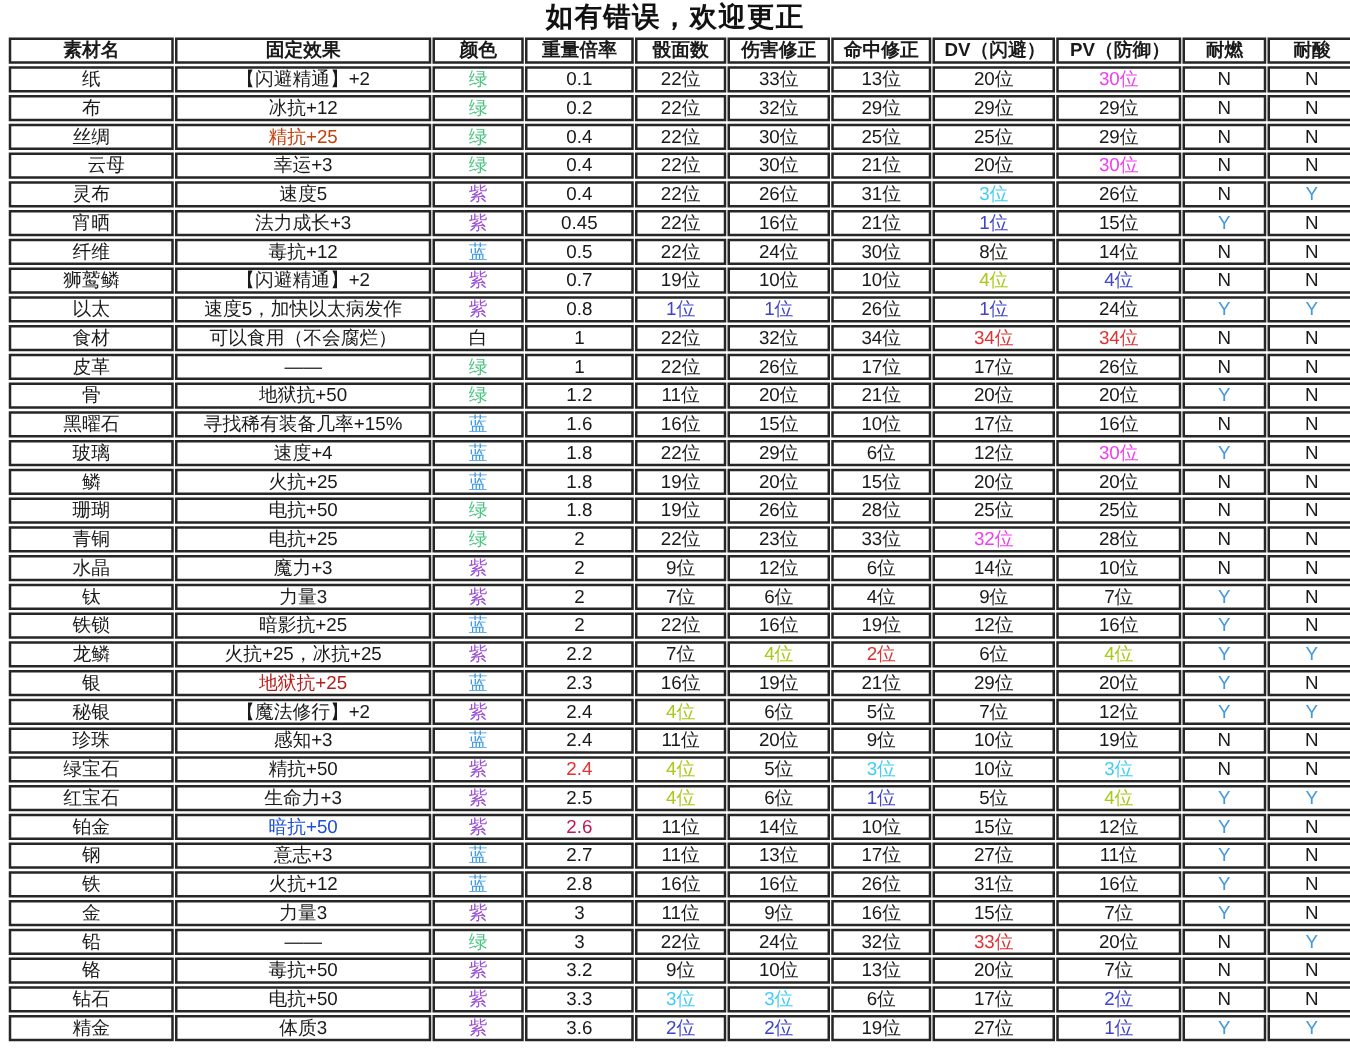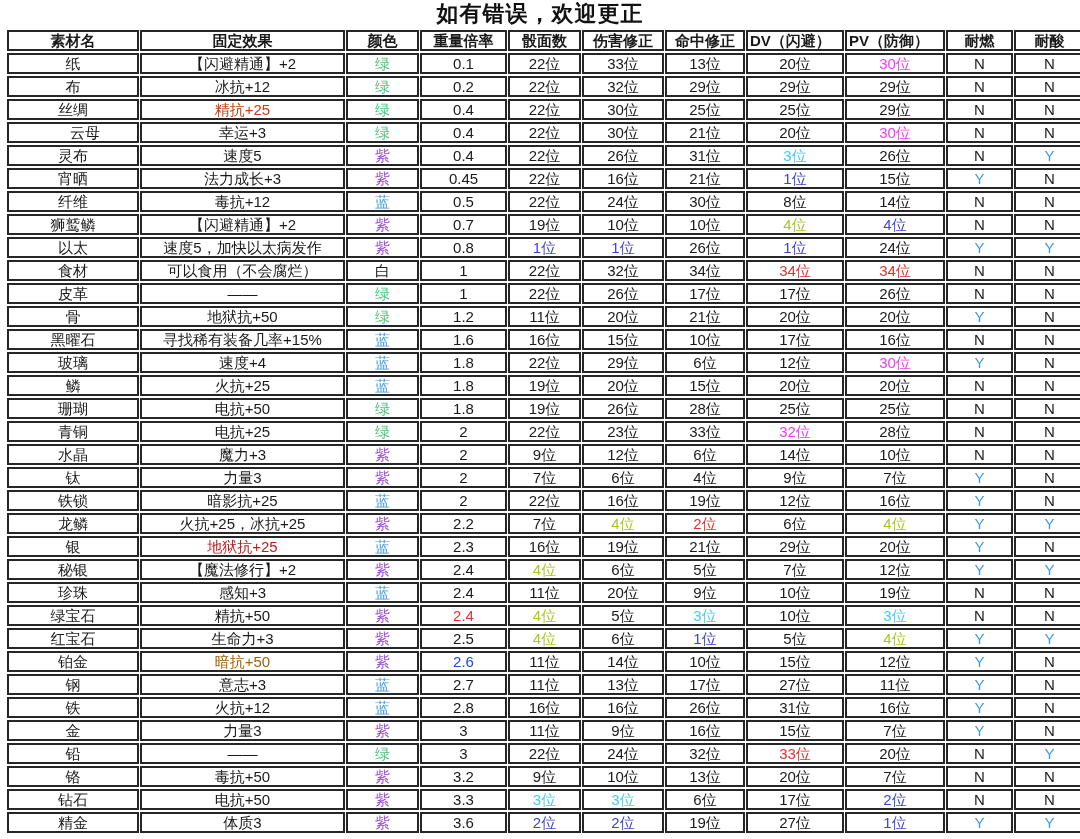--- a/index.html
+++ b/index.html
@@ -37,21 +37,21 @@
     text-align: center;
     font-size: 15px;
     white-space: nowrap;
     overflow: hidden;
     background: #ffffff;
   }
   table.materials th {
     font-weight: bold;
     font-size: 15px;
   }
-  table.materials th.al { text-align: left; padding-left: 2px; }
+  table.materials th.al { text-align: center; padding-left: 2px; }
 </style>
 </head>
 <body>
 
 <div class="page-title">如有错误，欢迎更正</div>
 
 <table class="materials">
   <colgroup>
       <col style="width: 132px;">
       <col style="width: 205px;">
@@ -414,23 +414,23 @@
         <td style="color: rgb(168, 200, 26);">4位</td>
         <td style="color: rgb(26, 26, 26);">6位</td>
         <td style="color: rgb(64, 69, 200);">1位</td>
         <td style="color: rgb(26, 26, 26);">5位</td>
         <td style="color: rgb(168, 200, 26);">4位</td>
         <td style="color: rgb(68, 153, 221);">Y</td>
         <td style="color: rgb(68, 153, 221);">Y</td>
       </tr>
       <tr>
         <td style="color: rgb(26, 26, 26);">铂金</td>
-        <td style="color: #a16207;">暗抗+50</td>
-        <td style="color: rgb(155, 79, 214);">紫</td>
-        <td style="color: #1d4ed8;">2.6</td>
+        <td style="color: #1d4ed8;">暗抗+50</td>
+        <td style="color: rgb(155, 79, 214);">紫</td>
+        <td style="color: #be185d;">2.6</td>
         <td style="color: rgb(26, 26, 26);">11位</td>
         <td style="color: rgb(26, 26, 26);">14位</td>
         <td style="color: rgb(26, 26, 26);">10位</td>
         <td style="color: rgb(26, 26, 26);">15位</td>
         <td style="color: rgb(26, 26, 26);">12位</td>
         <td style="color: rgb(68, 153, 221);">Y</td>
         <td style="color: rgb(26, 26, 26);">N</td>
       </tr>
       <tr>
         <td style="color: rgb(26, 26, 26);">钢</td>

